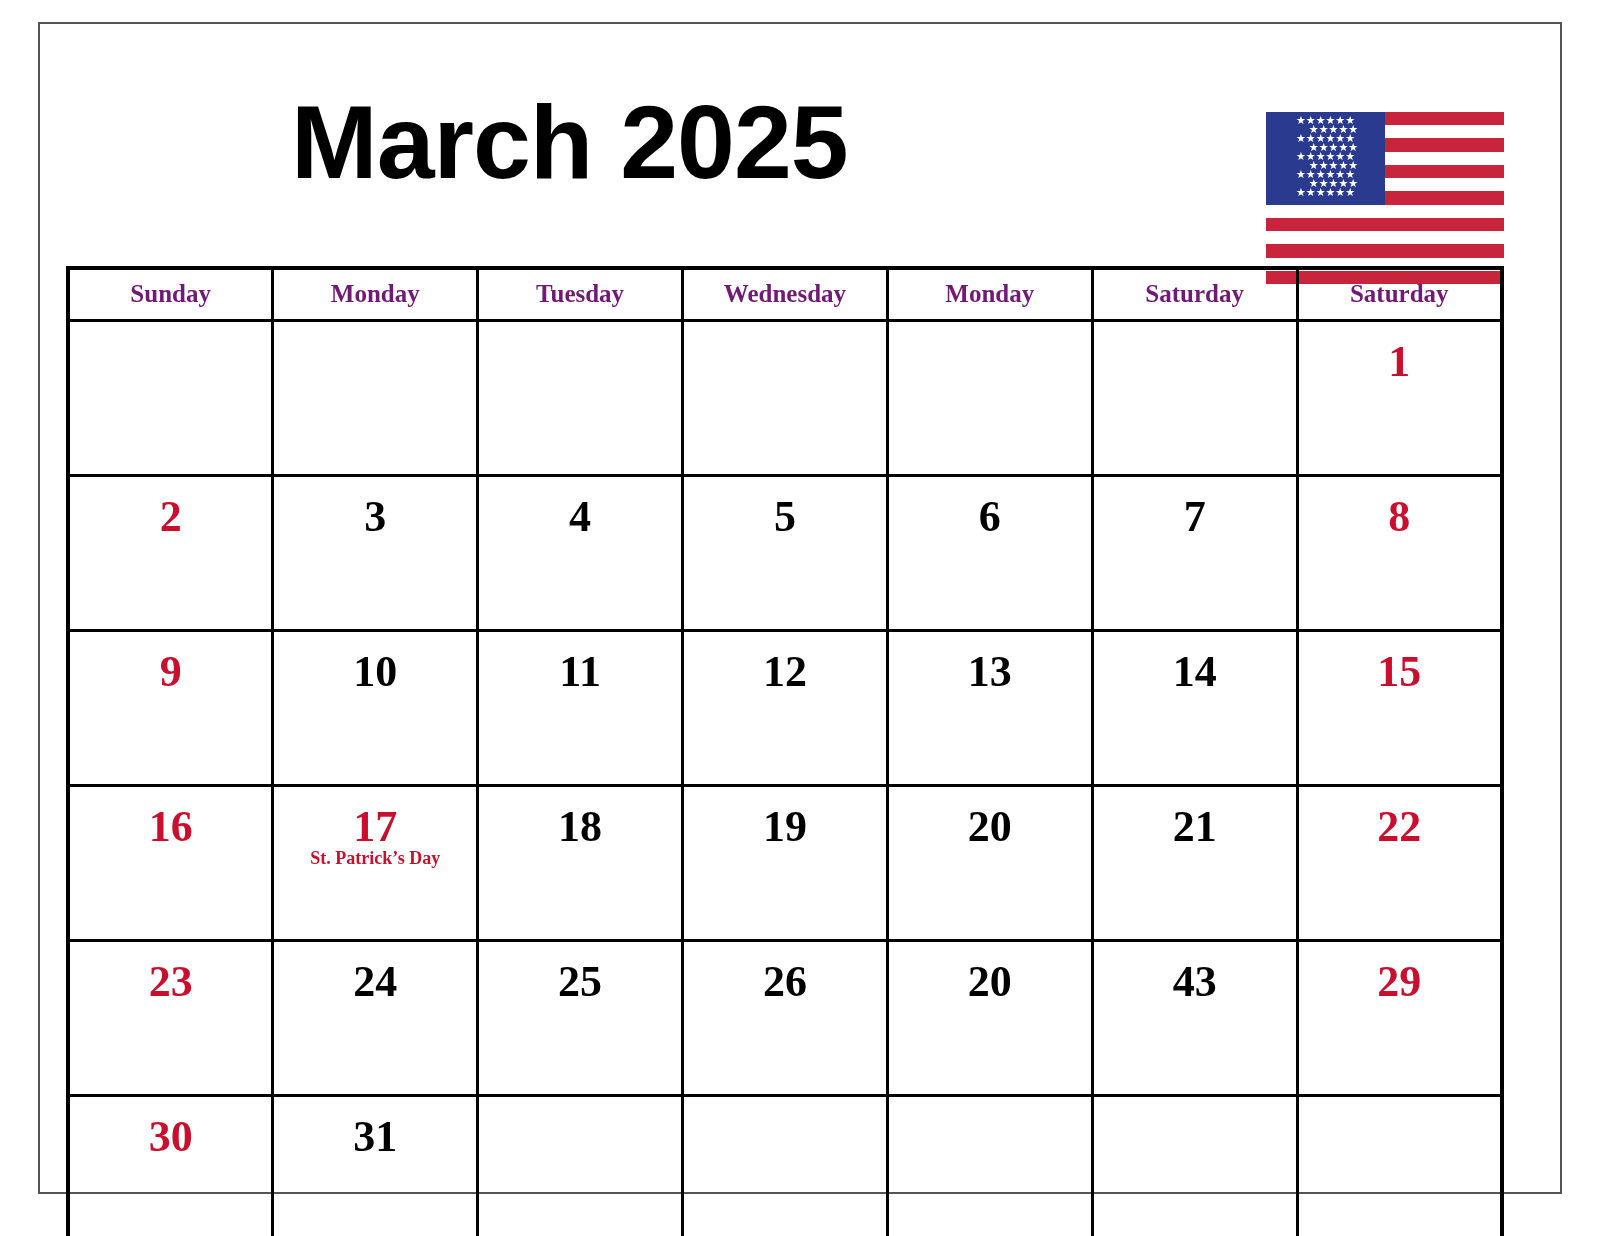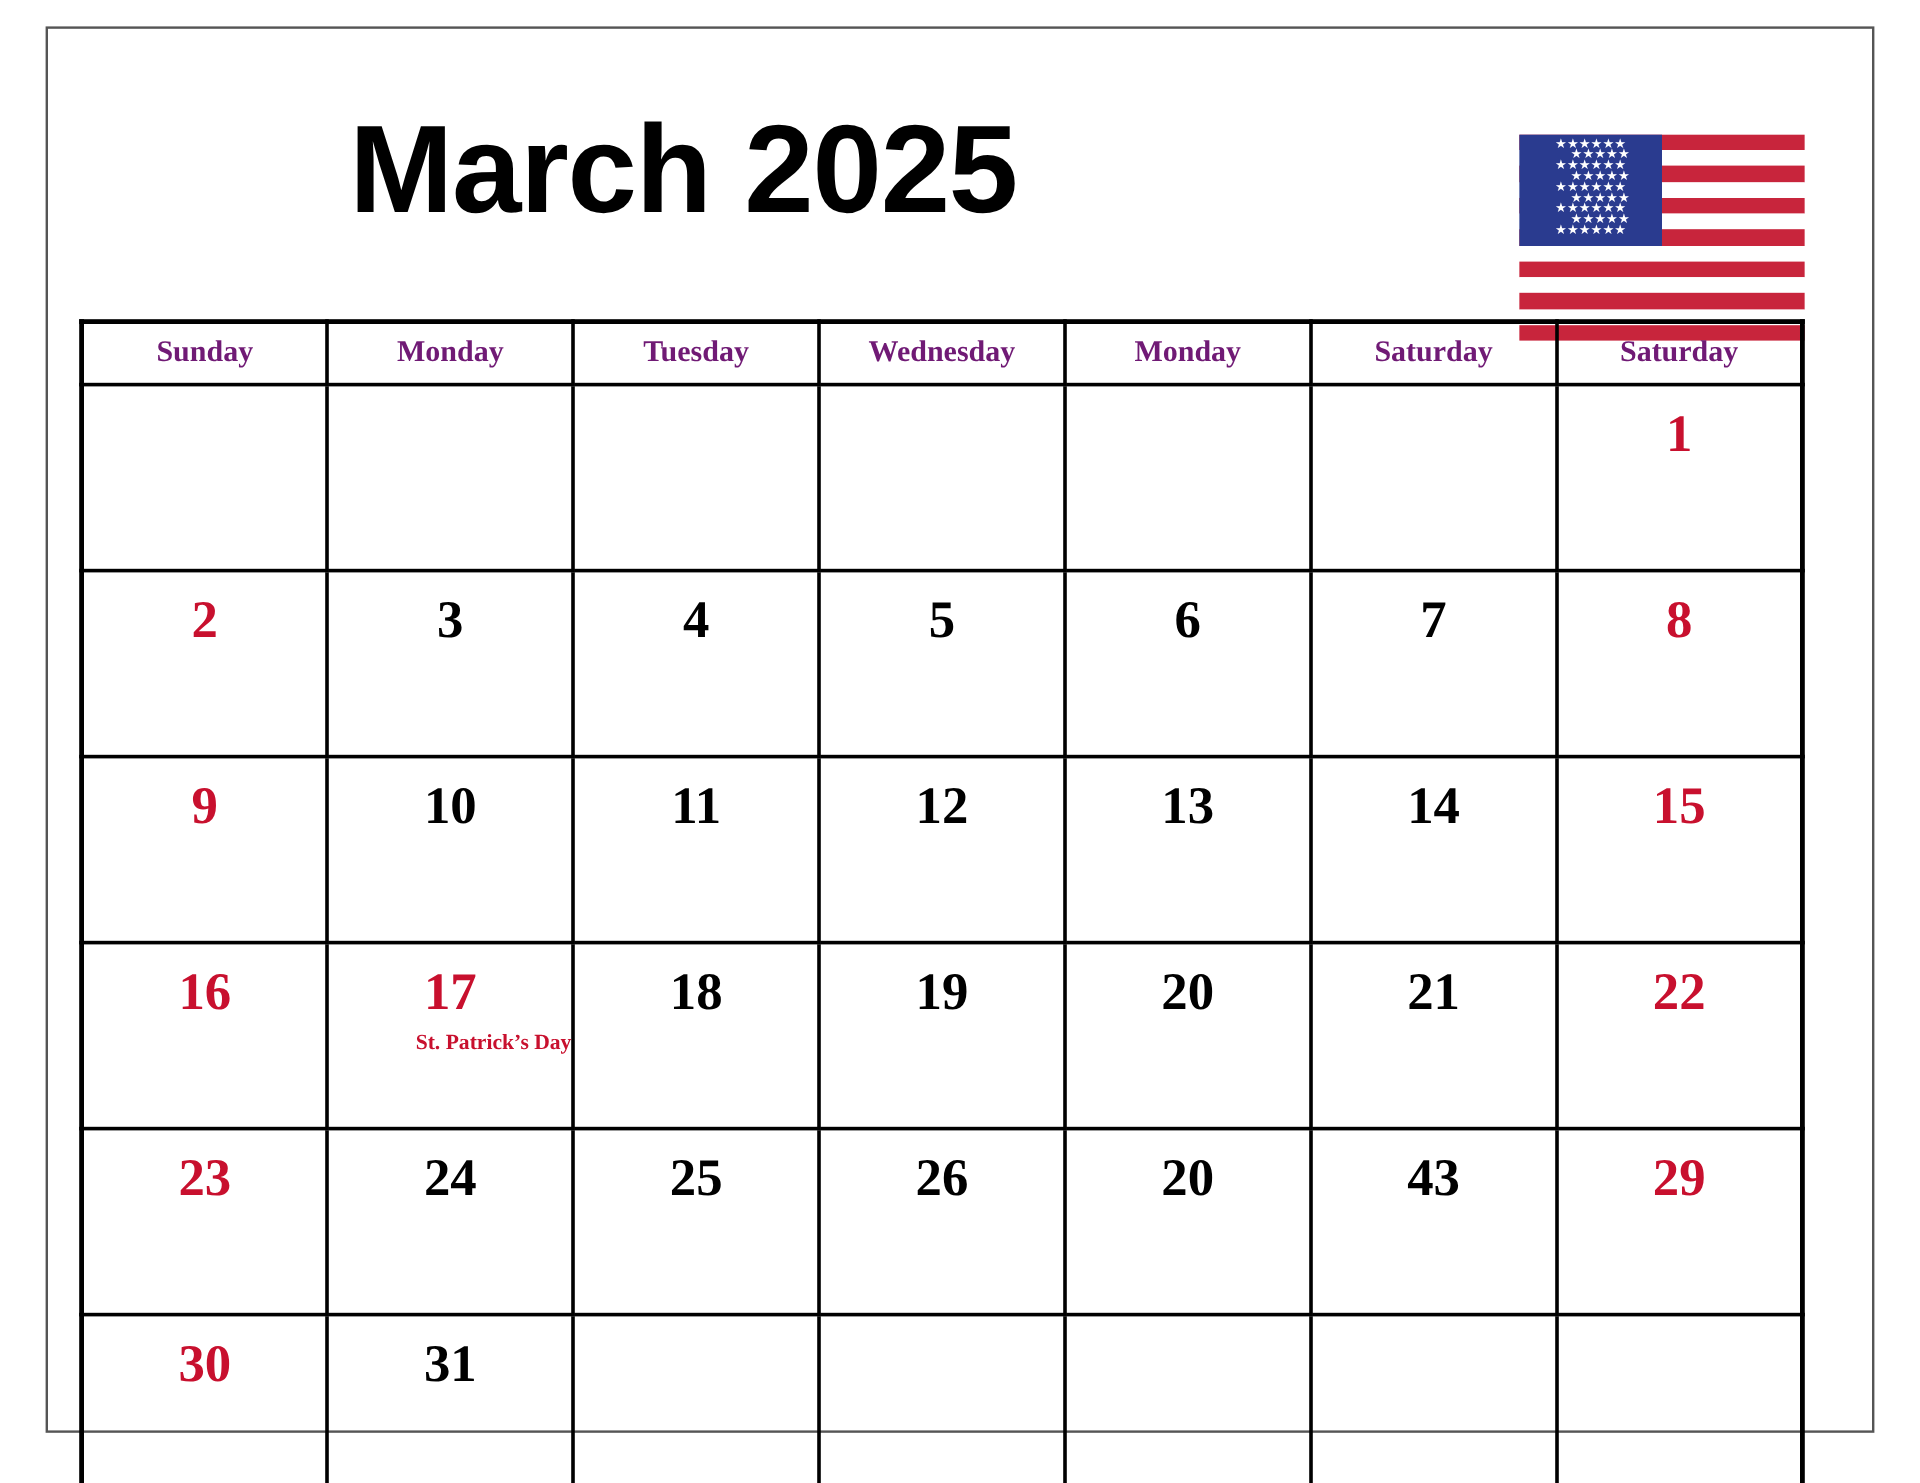--- a/index.html
+++ b/index.html
@@ -133,26 +133,25 @@
     font-size: 44px;
     line-height: 1;
     padding-top: 18px;
     color: #000000;
   }
   .daynum.weekend {
     color: #c8102e;
   }
   .event {
     display: block;
-    text-align: right;
+    text-align: center;
     font-family: "Liberation Serif", serif;
     font-weight: bold;
     font-size: 18px;
     line-height: 1.1;
-    margin-top: 10px;
     color: #c8102e;
   }
 </style>
 </head>
 <body>
 
 <div class="page">
   <div class="page-border"></div>
 
   <div class="header">

